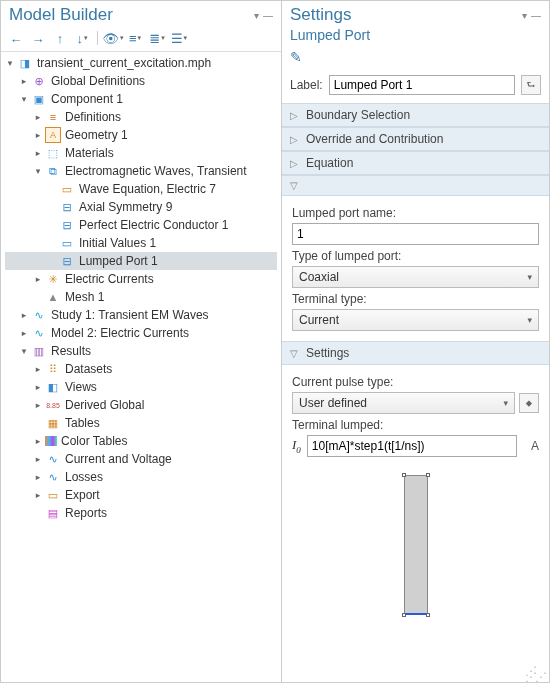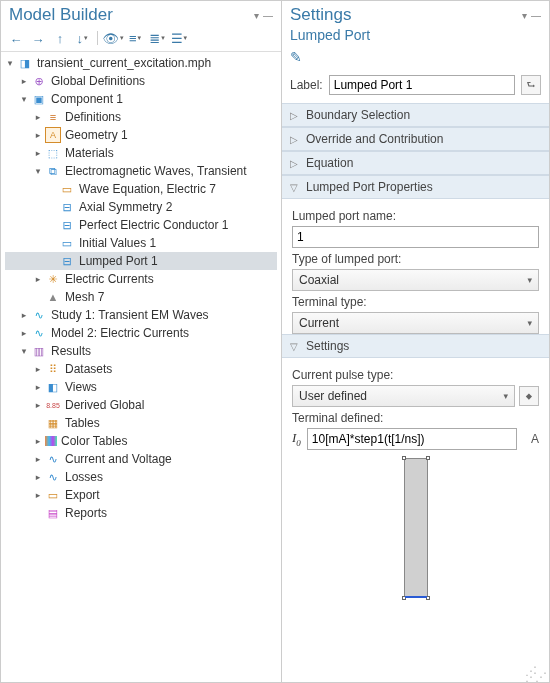--- a/index.html
+++ b/index.html
@@ -27,21 +27,21 @@
 
 .subheader { padding: 0 8px 6px 8px; font-size: 14px; color: #3a7aa8; }
 .edit-icon { padding: 0 8px 8px 8px; }
 .label-row { display: flex; align-items: center; padding: 2px 8px 8px 8px; gap: 6px; }
 .label-row label { font-size: 12px; color: #444; }
 .label-row input { flex: 1; border: 1px solid #aaa; padding: 2px 4px; font-size: 12px; }
 .goto-btn { width: 20px; height: 20px; border: 1px solid #bbb; background: #f5f5f5; display: inline-flex; align-items: center; justify-content: center; font-size: 10px; color: #666; cursor:pointer; }
 
 .section-head { display: flex; align-items: center; background: #e6eef5; border-top: 1px solid #cfdae5; border-bottom: 1px solid #cfdae5; padding: 4px 8px; font-size: 12px; color: #444; cursor: pointer; }
 .section-head .chev { width: 12px; color: #888; font-size: 10px; margin-right: 4px; }
-.section-body { padding: 6px 10px 0 10px; }
+.section-body { padding: 6px 10px 10px 10px; }
 .section-body .flabel { font-size: 12px; color: #444; margin-bottom: 3px; margin-top: 4px; }
 .section-body input[type="text"] { width: 100%; border: 1px solid #aaa; padding: 3px 4px; font-size: 12px; }
 .section-body .select { width: 100%; border: 1px solid #bbb; background: linear-gradient(#fafafa,#ececec); padding: 3px 6px; font-size: 12px; display: flex; justify-content: space-between; align-items: center; cursor: pointer; }
 .section-body .select::after { content: "▾"; font-size: 9px; color: #666; }
 .row-with-btn { display: flex; gap: 4px; align-items: center; }
 .row-with-btn .select { flex: 1; }
 .row-with-btn .side-btn { width: 20px; height: 20px; border: 1px solid #bbb; background: #f5f5f5; display:inline-flex;align-items:center;justify-content:center;font-size:9px;color:#666;cursor:pointer; }
 .term-row { display: flex; align-items: center; gap: 6px; margin-top: 2px; }
 .term-row .ivar { font-style: italic; font-family: "Times New Roman", serif; font-size: 13px; }
 .term-row .sub { font-size: 9px; vertical-align: sub; }
@@ -124,21 +124,21 @@
       <div class="tree-row">
         <span class="ind" style="width: 42px;"></span>
         <span class="twist"></span>
         <span class="ticon ic-wave">▭</span>
         <span class="tlabel">Wave Equation, Electric 7</span>
       </div>
       <div class="tree-row">
         <span class="ind" style="width: 42px;"></span>
         <span class="twist"></span>
         <span class="ticon ic-axial">⊟</span>
-        <span class="tlabel">Axial Symmetry 2</span>
+        <span class="tlabel">Axial Symmetry 9</span>
       </div>
       <div class="tree-row">
         <span class="ind" style="width: 42px;"></span>
         <span class="twist"></span>
         <span class="ticon ic-pec">⊟</span>
         <span class="tlabel">Perfect Electric Conductor 1</span>
       </div>
       <div class="tree-row">
         <span class="ind" style="width: 42px;"></span>
         <span class="twist"></span>
@@ -154,21 +154,21 @@
       <div class="tree-row">
         <span class="ind" style="width: 28px;"></span>
         <span class="twist">▸</span>
         <span class="ticon ic-curr">✳</span>
         <span class="tlabel">Electric Currents</span>
       </div>
       <div class="tree-row">
         <span class="ind" style="width: 28px;"></span>
         <span class="twist"></span>
         <span class="ticon ic-mesh">▲</span>
-        <span class="tlabel">Mesh 7</span>
+        <span class="tlabel">Mesh 1</span>
       </div>
       <div class="tree-row">
         <span class="ind" style="width: 14px;"></span>
         <span class="twist">▸</span>
         <span class="ticon ic-study">∿</span>
         <span class="tlabel">Study 1: Transient EM Waves</span>
       </div>
       <div class="tree-row">
         <span class="ind" style="width: 14px;"></span>
         <span class="twist">▸</span>
@@ -263,21 +263,20 @@
     <span class="chev">▷</span>
     <span>Override and Contribution</span>
   </div>
   <div class="section-head">
     <span class="chev">▷</span>
     <span>Equation</span>
   </div>
 
   <div class="section-head">
     <span class="chev">▽</span>
-    <span>Lumped Port Properties</span>
   </div>
   <div class="section-body">
     <div class="flabel">Lumped port name:</div>
     <input type="text" value="1" style="">
     <div class="flabel">Type of lumped port:</div>
     <div class="select">
         <span>Coaxial</span>
       </div>
     <div class="flabel">Terminal type:</div>
     <div class="select">
@@ -290,21 +289,21 @@
     <span>Settings</span>
   </div>
   <div class="section-body">
     <div class="flabel">Current pulse type:</div>
     <div class="row-with-btn">
       <div class="select">
           <span>User defined</span>
         </div>
       <span class="side-btn">⬥</span>
     </div>
-    <div class="flabel">Terminal defined:</div>
+    <div class="flabel">Terminal lumped:</div>
     <div class="term-row">
       <span class="ivar"><span>I</span><span class="sub">0</span></span>
       <input type="text" value="10[mA]*step1(t[1/ns])" style="">
       <span class="unit">A</span>
     </div>
   </div>
 
   <div class="preview-area">
     <div class="preview-rect">
       <span class="h-top l"></span>

